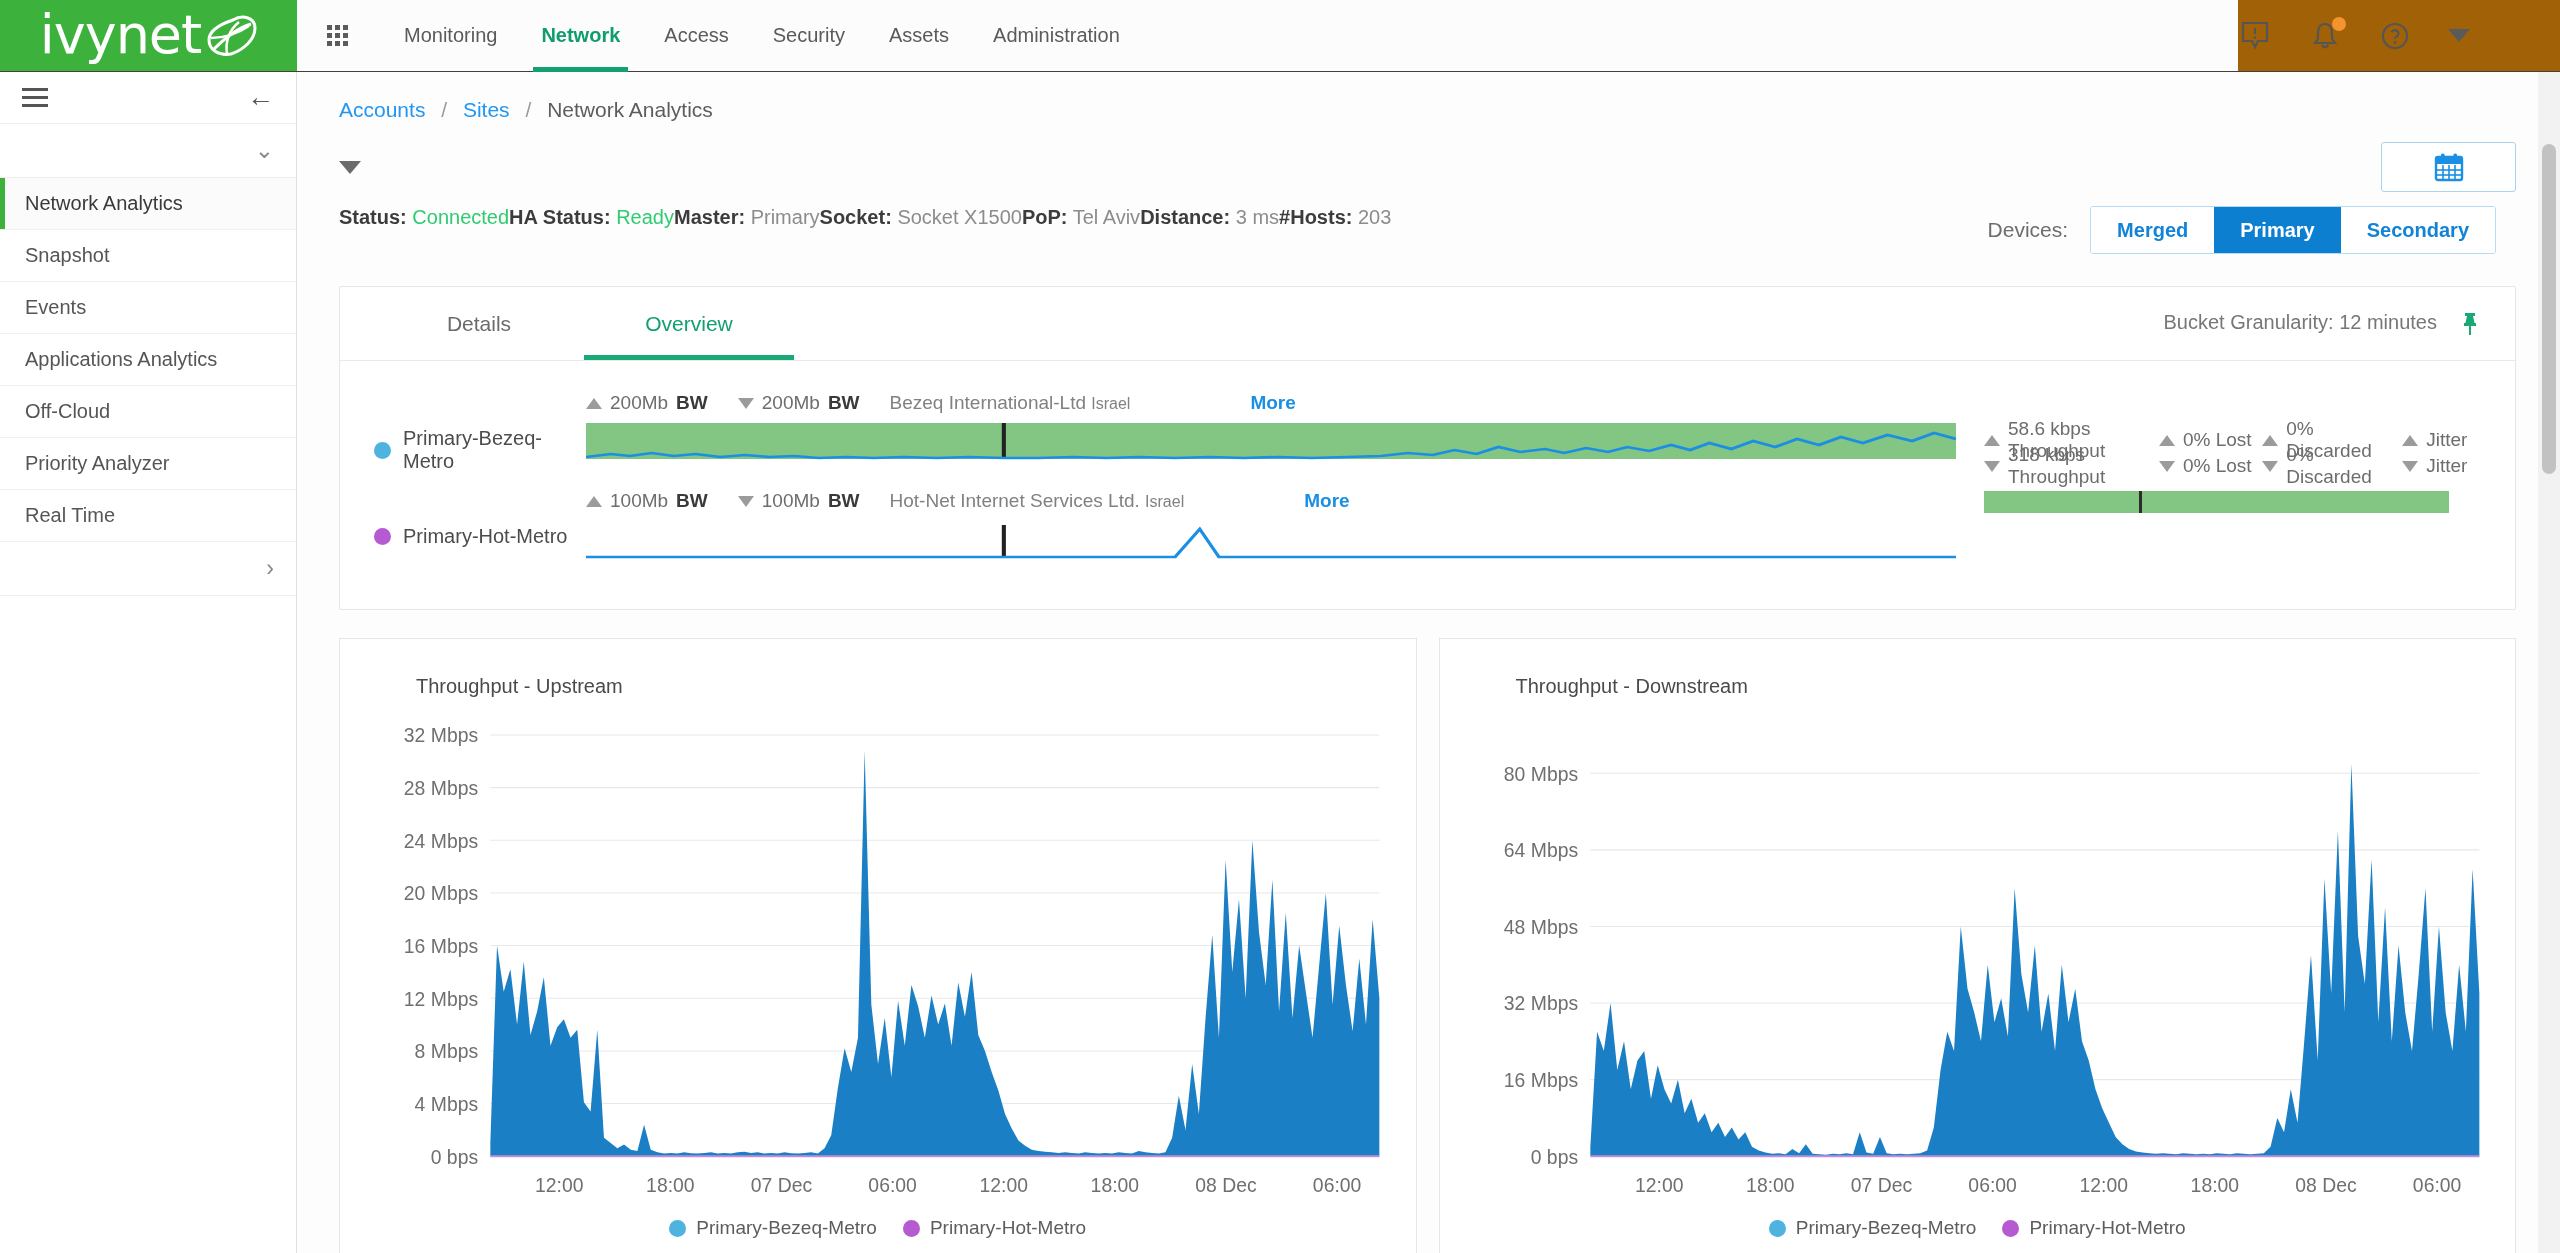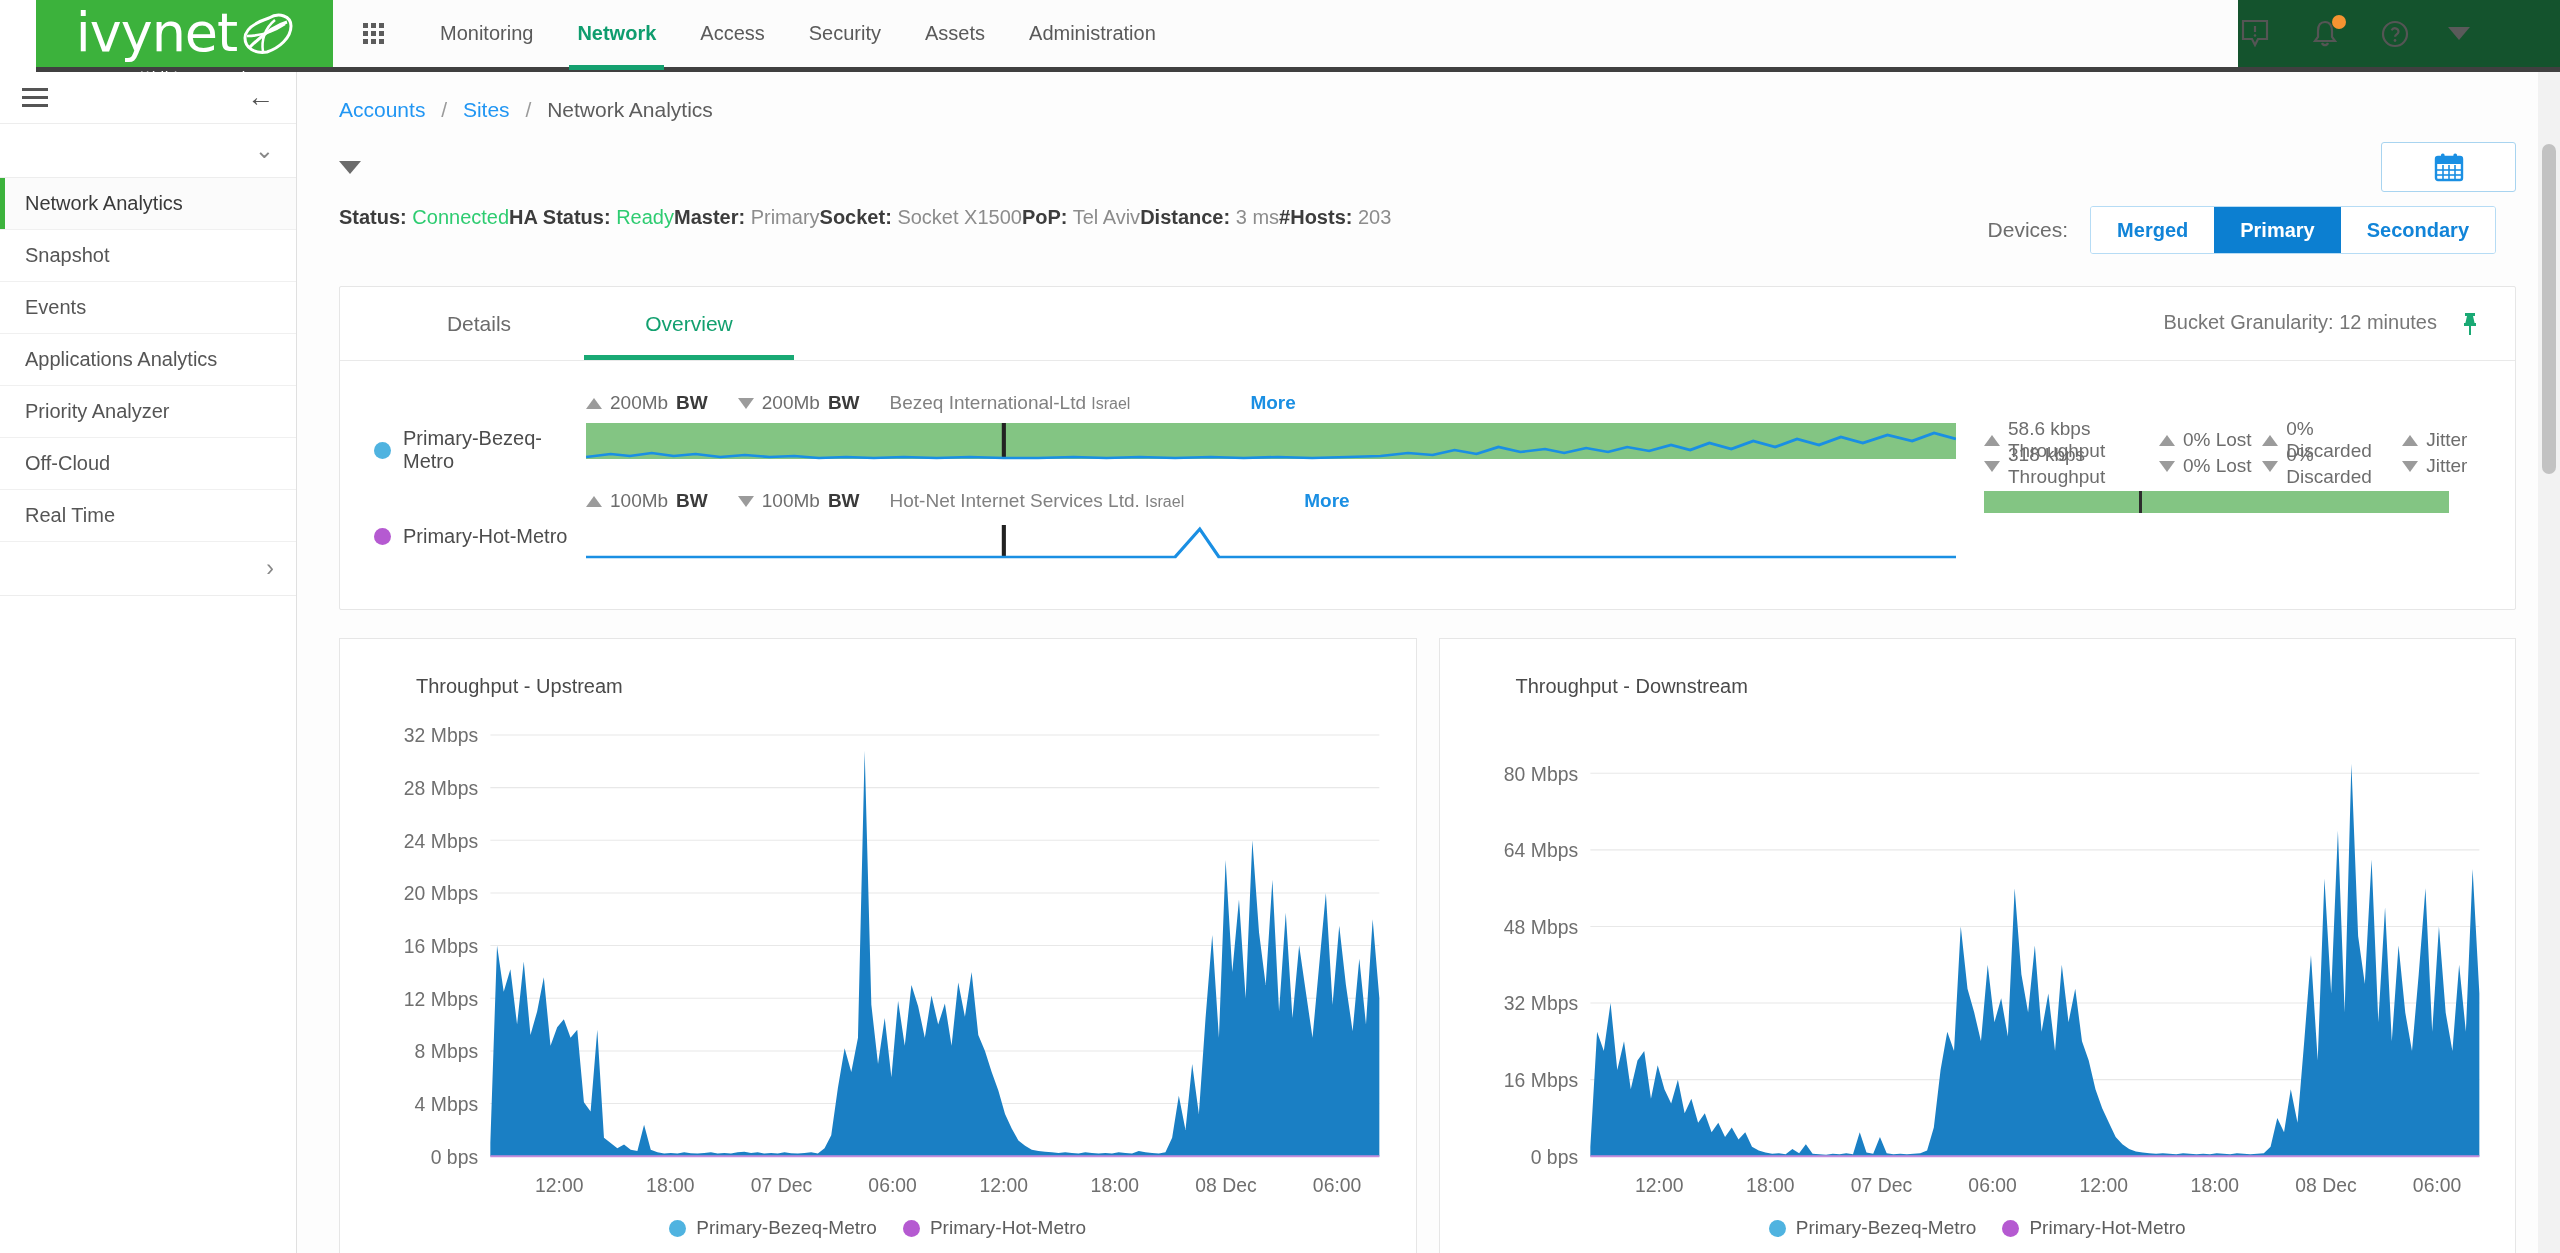--- a/index.html
+++ b/index.html
@@ -4,22 +4,22 @@
 <style>
   * { box-sizing: border-box; margin: 0; padding: 0; }
   html, body {
     width: 2560px; height: 1253px;
     font-family: "Liberation Sans", sans-serif;
     background: #ffffff; overflow: hidden;
   }
   .app { position: relative; width: 2560px; height: 1253px; display: flex; flex-direction: column; }
 
   
-  .topbar { height: 72px; display: flex; align-items: stretch; background: #14532d;
-            border-bottom: 5px solid #404040; flex: 0 0 72px; margin-left: 36px; }
+  .topbar { height: 72px; display: flex; align-items: stretch; background: #a16207;
+            border-bottom: 1px solid #404040; flex: 0 0 72px; }
   .brand { width: 297px; background: #3cb23c; display: flex; align-items: center;
            justify-content: center; flex-direction: column; position: relative; }
   .brand-wrap { position: relative; display: flex; align-items: flex-end; }
   .brand-name { font-size: 54px; color: #fff; font-weight: 400; letter-spacing: -1px;
                 line-height: 0.9; font-family: "DejaVu Sans", sans-serif; }
   .brand-tag { position: absolute; bottom: -20px; left: 58px; font-size: 15px; color: #fff;
                font-family: "DejaVu Sans", sans-serif; }
   .brand-leaf { width: 54px; height: 46px; margin-left: 2px; }
 
   .nav { flex: 1; display: flex; align-items: center; padding-left: 30px; background: #fcfcfc; }
@@ -224,22 +224,22 @@
           </div>
         <div class="back-arrow">←</div>
       </div>
       <div class="sb-collapse">
         <span class="chev">⌄</span>
       </div>
       <div class="sb-item active">Network Analytics</div>
       <div class="sb-item">Snapshot</div>
       <div class="sb-item">Events</div>
       <div class="sb-item">Applications Analytics</div>
+      <div class="sb-item">Off-Cloud</div>
       <div class="sb-item">Priority Analyzer</div>
-      <div class="sb-item">Off-Cloud</div>
       <div class="sb-item">Real Time</div>
       <div class="sb-more">
         <span class="chev">›</span>
       </div>
     </div>
 
     <div class="main">
 
       <div class="breadcrumb">
         <a>Accounts</a>

